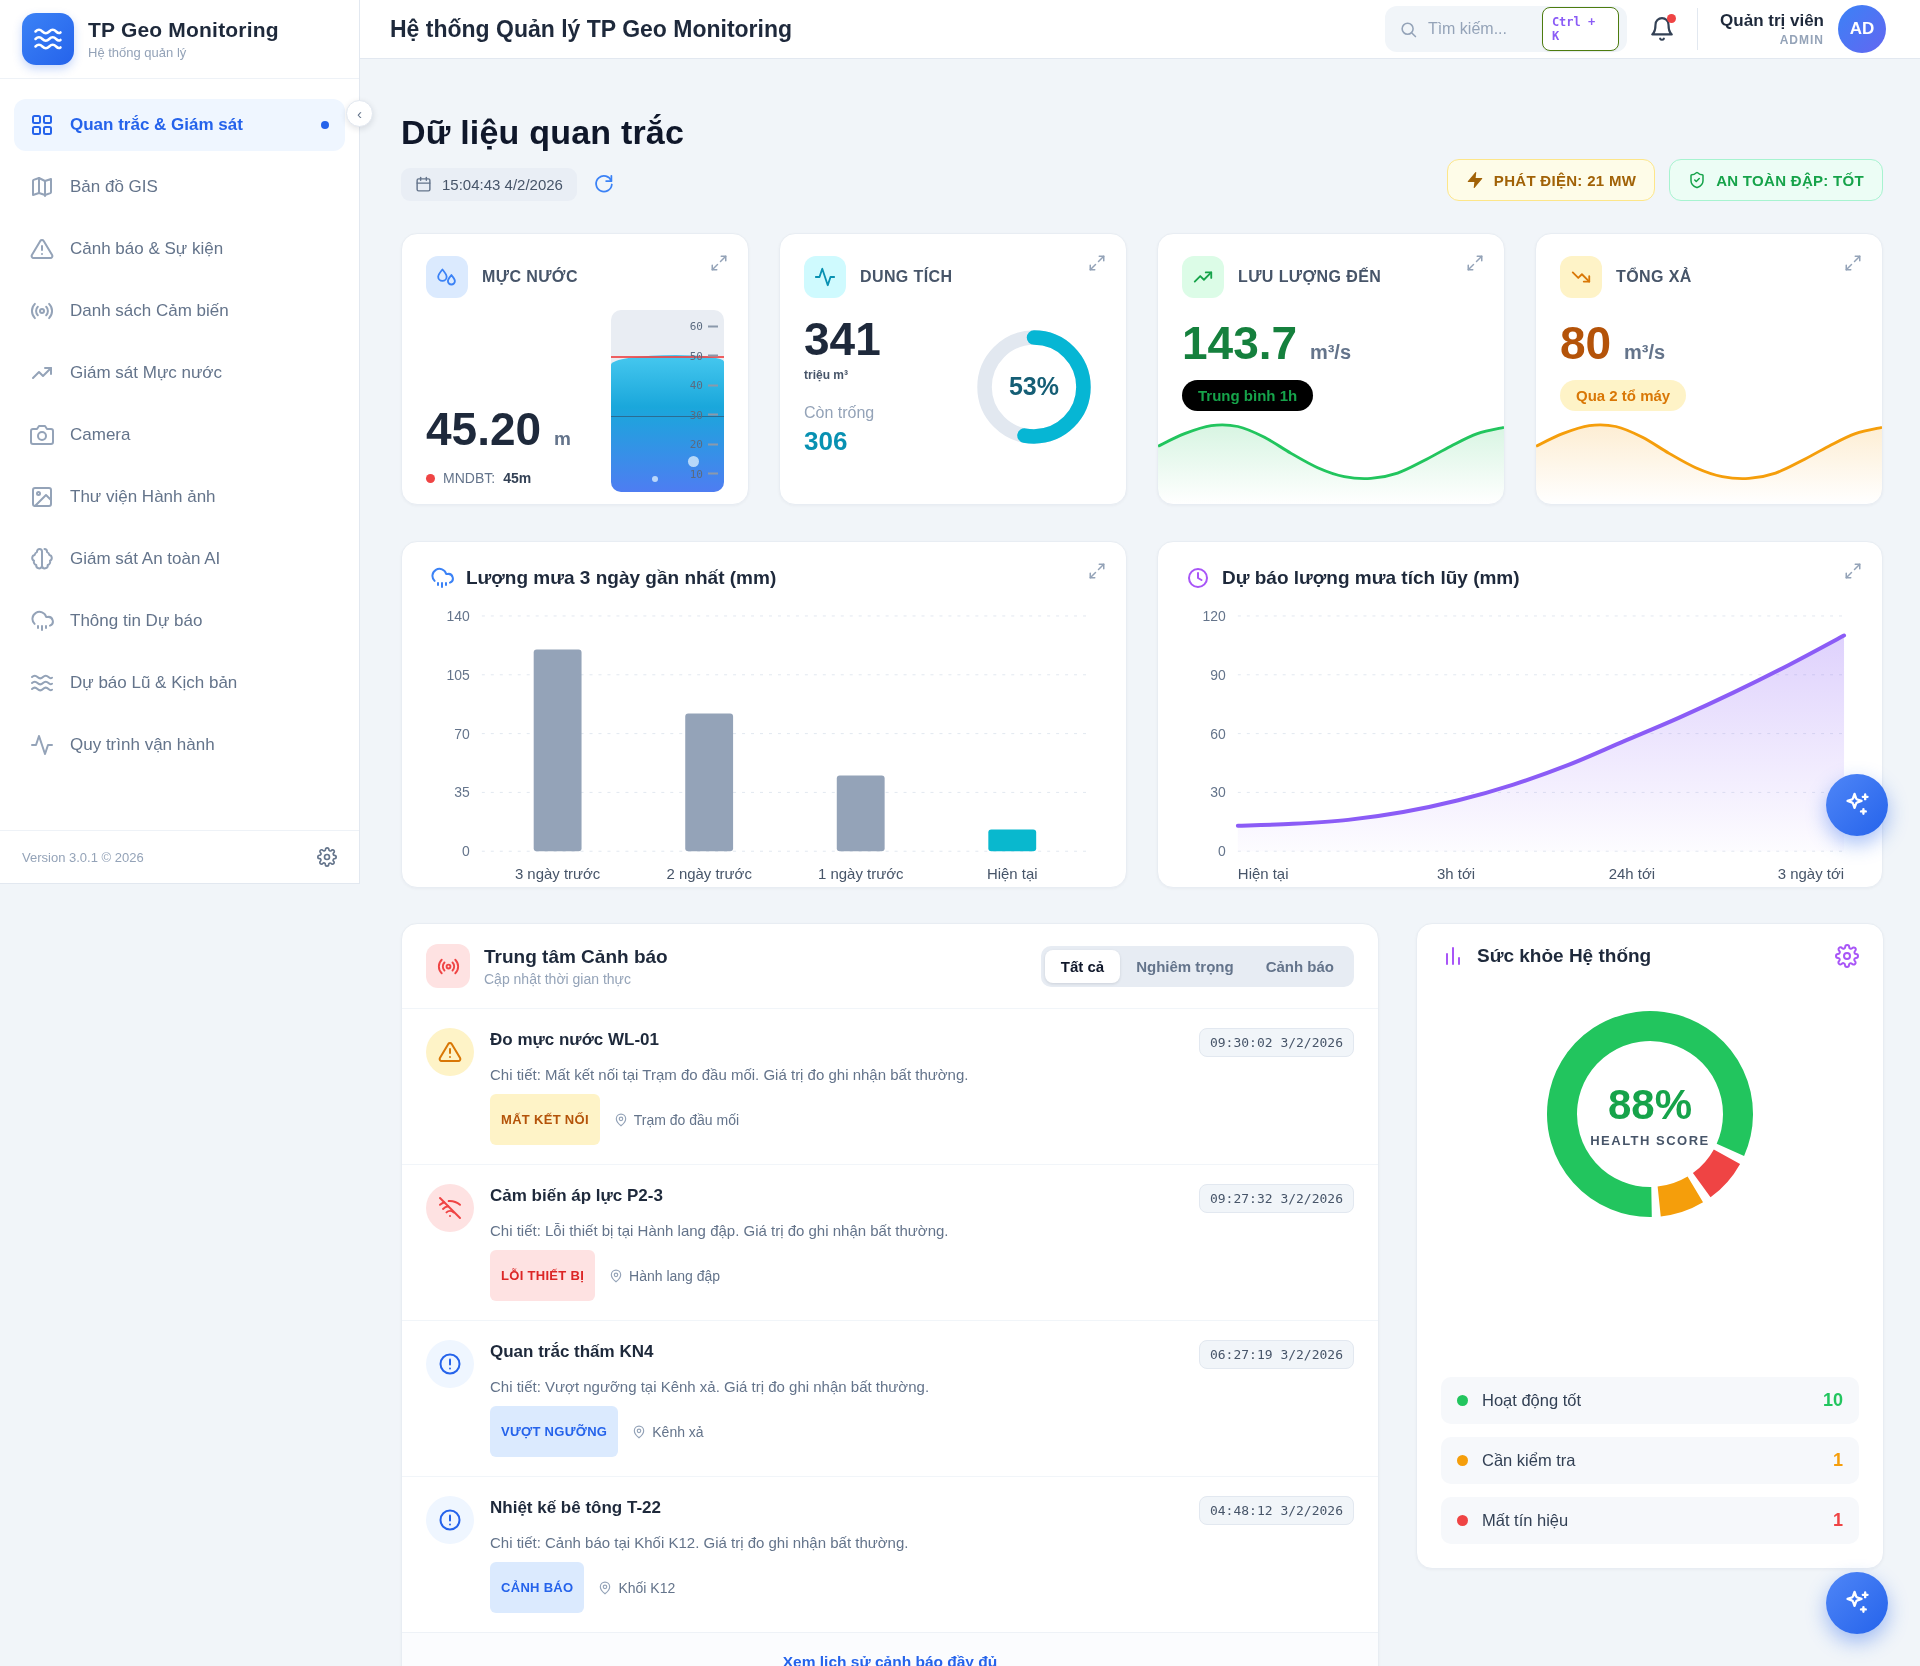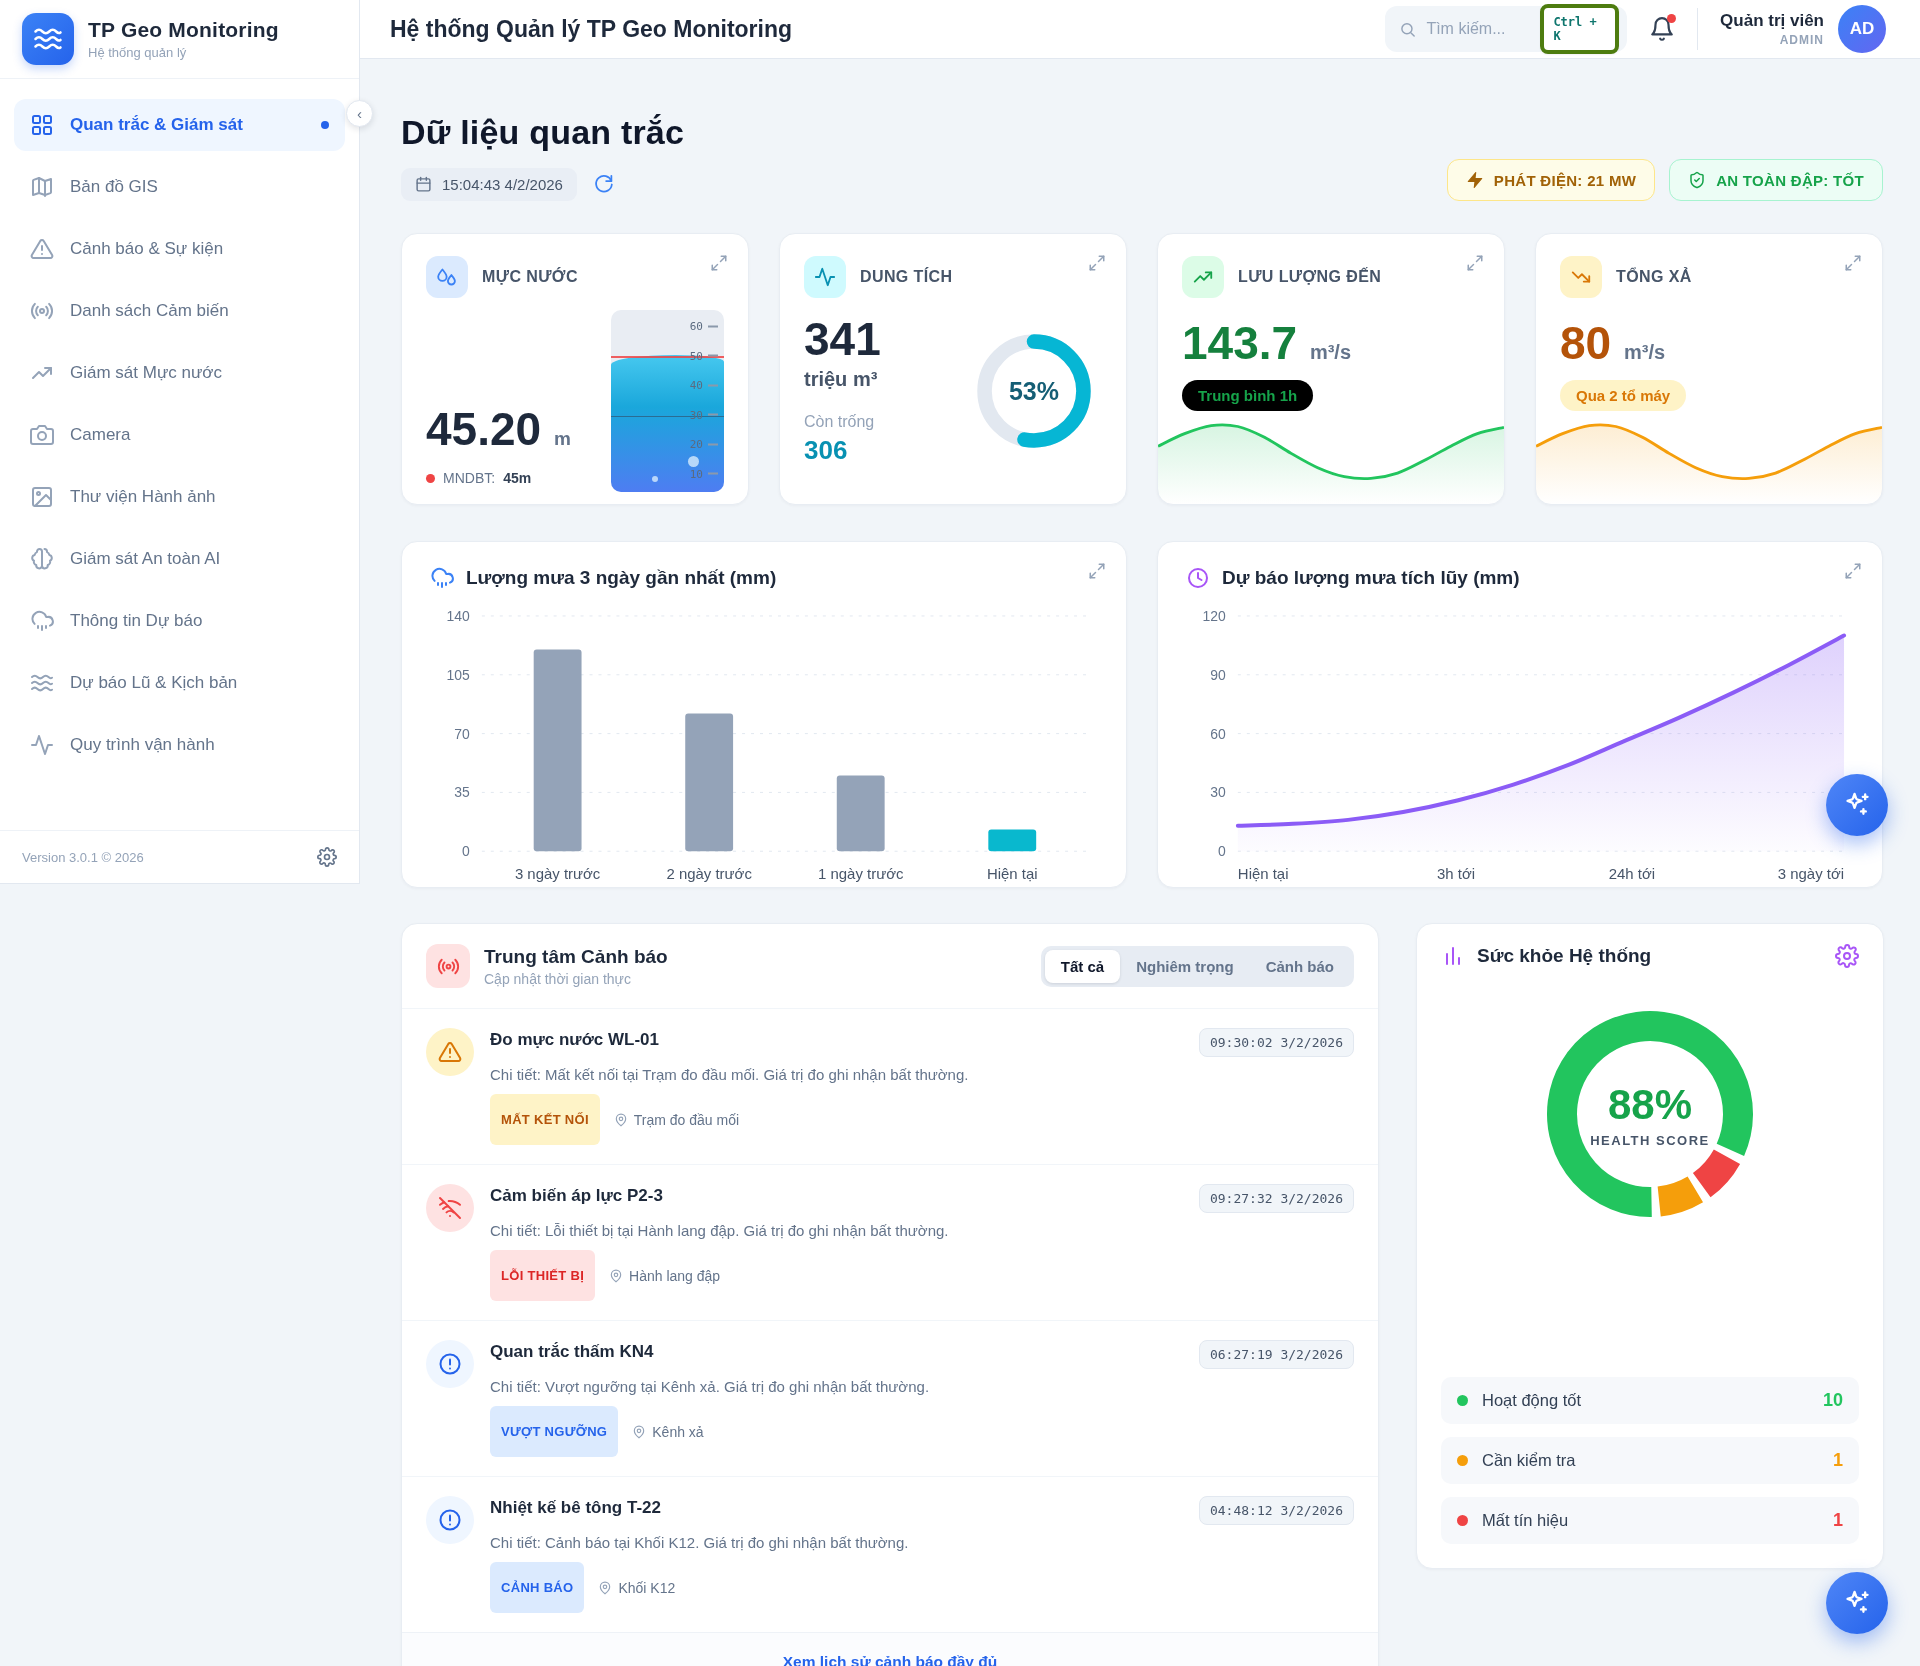--- a/index.html
+++ b/index.html
@@ -55,22 +55,22 @@
   .topbar-title { font-size:23px; font-weight:bold; color:#1e293b; }
   .topbar-right { margin-left:auto; display:flex; align-items:center; gap:22px; }
   .search-box {
     display:flex; align-items:center; gap:10px; background:#f1f5f9; border-radius:12px;
     padding:0 8px 0 14px; height:46px; width:242px;
   }
   .search-box .icon { width:19px; height:19px; color:#94a3b8; }
   .search-box input { border:none; outline:none; background:transparent; font-size:16px; color:#334155; width:104px; font-family:inherit; }
   .search-box input::placeholder { color:#94a3b8; }
   .kbd {
-    font-family:"DejaVu Sans Mono", monospace; font-size:12px; font-weight:bold; color:#0f766e;
-    background:#fff; border:4px solid #4d7c0f; border-radius:8px; padding:7px 9px; box-shadow:0 1px 2px rgba(15,23,42,.06);
+    font-family:"DejaVu Sans Mono", monospace; font-size:12px; font-weight:bold; color:#8b5cf6;
+    background:#fff; border:1px solid #4d7c0f; border-radius:8px; padding:7px 9px; box-shadow:0 1px 2px rgba(15,23,42,.06);
   }
   .bell-wrap { position:relative; width:26px; height:26px; color:#334155; cursor:pointer; }
   .bell-dot { position:absolute; right:-1px; top:-2px; width:9px; height:9px; background:#ef4444; border-radius:50%; }
   .top-divider { width:1px; height:42px; background:#e2e8f0; }
   .user-block { display:flex; align-items:center; gap:14px; cursor:pointer; }
   .user-meta { text-align:right; }
   .user-name { font-size:17px; font-weight:bold; color:#1e293b; }
   .user-role { font-size:12px; font-weight:bold; color:#94a3b8; letter-spacing:1px; margin-top:2px; }
   .avatar {
     width:48px; height:48px; border-radius:50%; background:linear-gradient(135deg,#3b82f6,#6366f1);
@@ -126,21 +126,21 @@
   .tank-red { position:absolute; left:0; right:0; top:25.3%; height:2px; background:#ef4444; opacity:.85; }
   .tank-30 { position:absolute; left:0; right:0; top:58.5%; height:1px; background:rgba(51,65,85,.55); }
   .tank-tick { position:absolute; right:6px; transform:translateY(-50%); display:flex; align-items:center; gap:5px;
     font-family:"DejaVu Sans Mono", monospace; font-size:11px; color:#5b6b80; }
   .tank-tick i { display:block; width:10px; height:2px; background:#8b99ab; }
   .bubble { position:absolute; border-radius:50%; background:rgba(224,242,254,.75); }
 
   
   .cap-body { display:flex; justify-content:space-between; align-items:center; margin-top:18px; }
   .cap-value { font-size:46px; line-height:1; }
-  .cap-unit { font-size:20px; font-weight:bold; color:#475569; margin-top:6px; }
+  .cap-unit { font-size:12px; font-weight:bold; color:#475569; margin-top:6px; }
   .cap-empty-label { font-size:16px; color:#94a3b8; margin-top:22px; }
   .cap-empty-val { font-size:26px; font-weight:bold; color:#0891b2; margin-top:4px; }
   .donut-wrap { position:relative; width:128px; height:128px; margin-right:4px; }
   .donut-center { position:absolute; inset:0; display:flex; align-items:center; justify-content:center;
     font-size:25px; font-weight:bold; color:#155e75; }
 
   
   .flow-value { font-size:46px; line-height:1; margin-top:22px; }
   .flow-value .unit { font-size:20px; }
   .inflow .flow-value { color:#15803d; }

